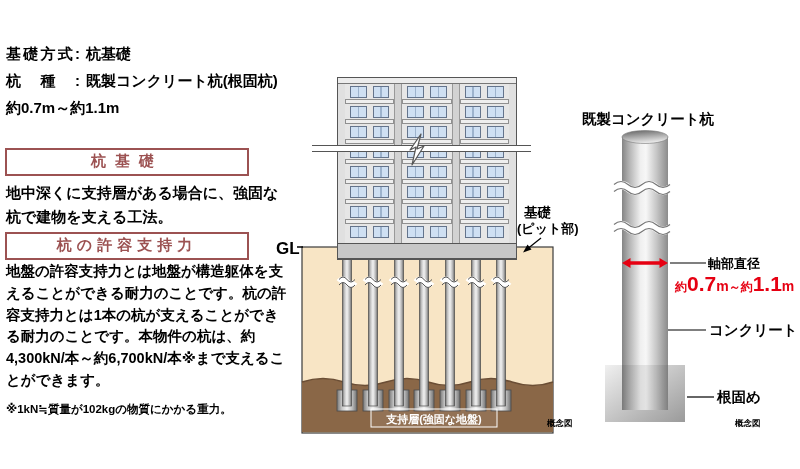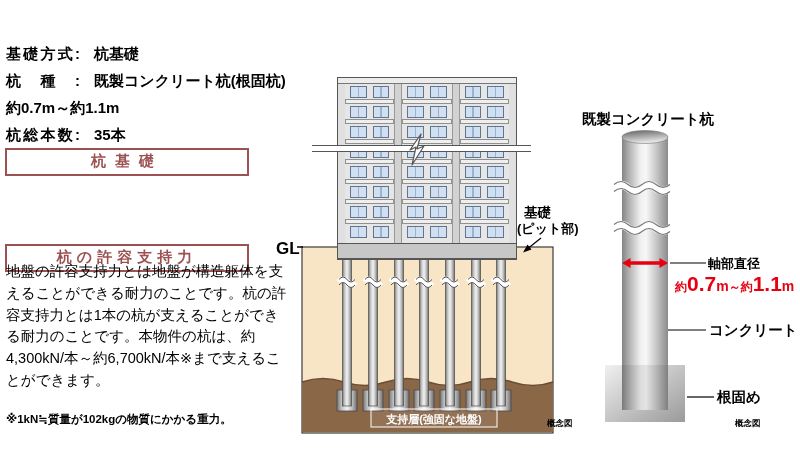--- a/index.html
+++ b/index.html
@@ -3,34 +3,34 @@
 <meta charset="utf-8">
 <style>
   * { margin:0; padding:0; box-sizing:border-box; }
   body { background:#fff; font-family:"Liberation Sans","DejaVu Sans",sans-serif; }
   .stage { position:relative; width:800px; height:469px; background:#fff; overflow:hidden; }
 
   
   .specs { position:absolute; left:6px; top:40px; width:284px;
            font-size:15px; font-weight:bold; line-height:27px; color:#000; }
   .spec-row { display:flex; }
-  .spec-label { width:74px; text-align:justify; text-align-last:justify; margin-right:14px; }
+  .spec-label { width:74px; text-align:justify; text-align-last:justify; margin-right:6px; }
   .spec-value { flex:1; white-space:nowrap; }
 
   .heading-box { position:absolute; left:5px; width:244px; border:2px solid #9c5252;
                  color:#9c5252; background:#fff; font-size:15px; font-weight:bold;
                  text-align:center; padding:2px 0 3px; }
   .hb1 { top:148px; letter-spacing:9px; }
-  .hb2 { top:244px; letter-spacing:5px; }
+  .hb2 { top:232px; letter-spacing:5px; }
 
   .para1 { position:absolute; left:6px; top:181px; width:282px;
            font-size:15px; font-weight:bold; line-height:24px; color:#000; }
   .capacity { position:absolute; left:6px; top:261px; width:282px; color:#000; }
-  .capacity p { font-size:14.5px; font-weight:normal; line-height:21.8px; }
-  .capacity .note { font-size:11.5px; font-weight:bold; line-height:15px; margin-top:20px; }
+  .capacity p { font-size:14.5px; font-weight:bold; line-height:21.8px; }
+  .capacity .note { font-size:11.5px; font-weight:bold; line-height:15px; margin-top:10px; }
 
   
   .mid-svg { position:absolute; left:275px; top:70px; z-index:1; }
 
   .building { position:absolute; left:337px; top:77px; width:180px; height:183px;
               background:#e0e0e0; border:1px solid #555; z-index:3; }
   .roof { height:6px; background:#ececec; border-bottom:1px solid #777; }
   .bbody { position:absolute; top:6px; bottom:16px; left:0; right:0; display:flex; }
   .wall { width:7px; background:#e0e0e0; }
   .pillar { width:8px; background:#d2d2d2; border-left:1px solid #999; border-right:1px solid #999; }
@@ -60,28 +60,25 @@
       <span class="spec-label">基礎方式:</span>
       <span class="spec-value">杭基礎</span>
     </div>
     <div class="spec-row">
       <span class="spec-label">杭種:</span>
       <span class="spec-value">既製コンクリート杭(根固杭)</span>
     </div>
     <div class="spec-row">
       <span class="spec-value">約0.7m～約1.1m</span>
     </div>
-    <div class="spec-row">
-      <span class="spec-label">杭総本数:</span>
-      <span class="spec-value">35本</span>
-    </div>
   </div>
 
   <div class="heading-box hb1">杭基礎</div>
 
+  <div class="para1">地中深くに支持層がある場合に、強固な杭で建物を支える工法。</div>
 
   <div class="heading-box hb2">杭の許容支持力</div>
 
   <div class="capacity">
     <p>地盤の許容支持力とは地盤が構造躯体を支えることができる耐力のことです。杭の許容支持力とは1本の杭が支えることができる耐力のことです。本物件の杭は、約4,300kN/本～約6,700kN/本※まで支えることができます。</p>
     <p class="note">※1kN≒質量が102kgの物質にかかる重力。</p>
   </div>
 
   <svg class="mid-svg" width="320" height="375" viewBox="0 0 320 375">
     <defs>

